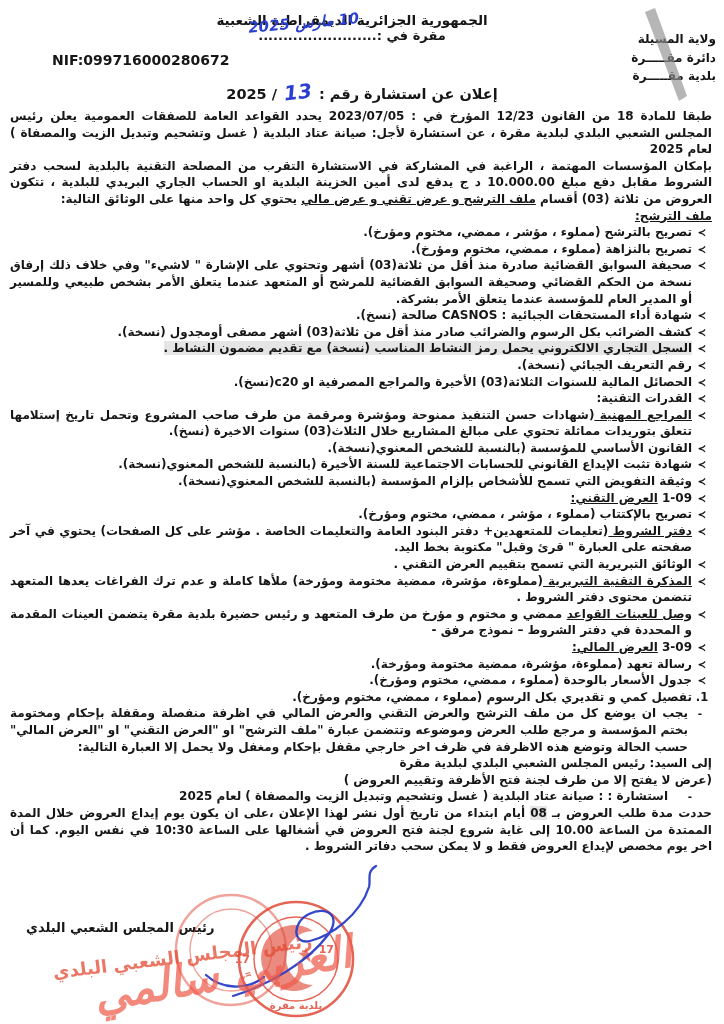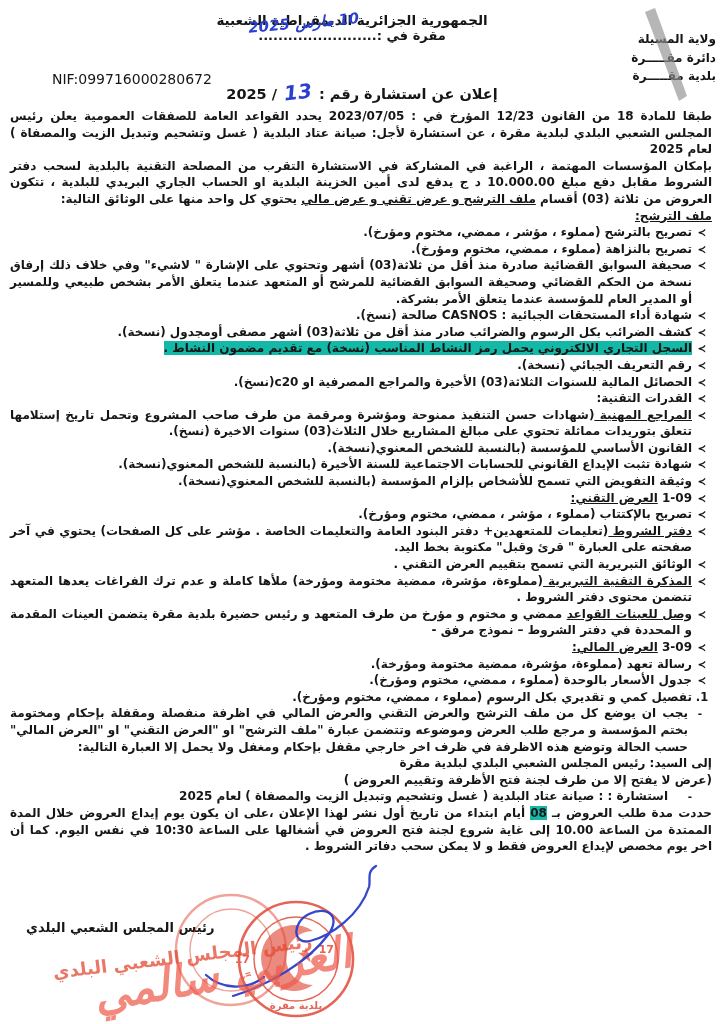--- a/index.html
+++ b/index.html
@@ -13,41 +13,41 @@
   }
   .page{position:absolute;inset:0;direction:rtl}
 
   
   .republic{position:absolute;top:12px;left:182px;width:340px;text-align:center;
     font-size:13.5px;font-weight:bold}
   .place-date{position:absolute;top:28px;left:182px;width:340px;text-align:center;
     font-size:13px;font-weight:bold}
   .agency{position:absolute;top:30px;right:8px;text-align:right;font-size:12px;
     font-weight:bold;line-height:1.55}
-  .nif{position:absolute;top:71px;left:52px;direction:ltr;font-size:14px;font-weight:normal}
+  .nif{position:absolute;top:52px;left:52px;direction:ltr;font-size:14px;font-weight:bold}
   .hand-date{position:absolute;top:14px;left:248px;color:#2a3fd0;font-size:15px;
     font-weight:bold;font-style:italic;transform:rotate(-5deg);white-space:nowrap}
   .title{position:absolute;top:80px;left:0;width:100%;text-align:center;
     font-size:14.5px;font-weight:bold}
   .hand-number{display:inline-block;color:#2a3fd0;font-size:20px;font-style:italic;
     font-weight:bold;transform:rotate(-6deg);padding:0 2px}
 
   
   .doc{position:absolute;top:108px;right:12px;left:10px;font-size:12px;
     line-height:16.6px;font-weight:bold}
   .row{display:flex;align-items:flex-start}
   .row .marker{flex:0 0 20px;text-align:center;font-size:10.5px;line-height:16.6px}
   .row.num .marker{font-size:11.5px}
   .row.dash .marker{flex-basis:24px}
   .row.dash.indent .marker{flex-basis:44px}
   .row .txt{flex:1;text-align:justify}
   .row.center{justify-content:flex-start}
   .row.center .txt{flex:none;text-align:center}
   .u{text-decoration:underline}
-  .hl{background:#14b8a6}
+  .hl{background:#e5e5e5}
 
   
   .sig-title{position:absolute;left:26px;top:920px;font-size:13px;font-weight:bold}
   .overlay{position:absolute;inset:0;pointer-events:none}
   .president-stamp-text{position:absolute;left:52px;top:946px;color:#e34a33;
     font-size:18px;font-weight:bold;opacity:.75;transform:rotate(-7deg);white-space:nowrap}
   .signature-name{position:absolute;left:92px;top:948px;color:#ef5b4b;
     font-size:44px;font-weight:bold;font-style:italic;opacity:.72;
     transform:rotate(-10deg);white-space:nowrap;letter-spacing:2px}
 </style>

